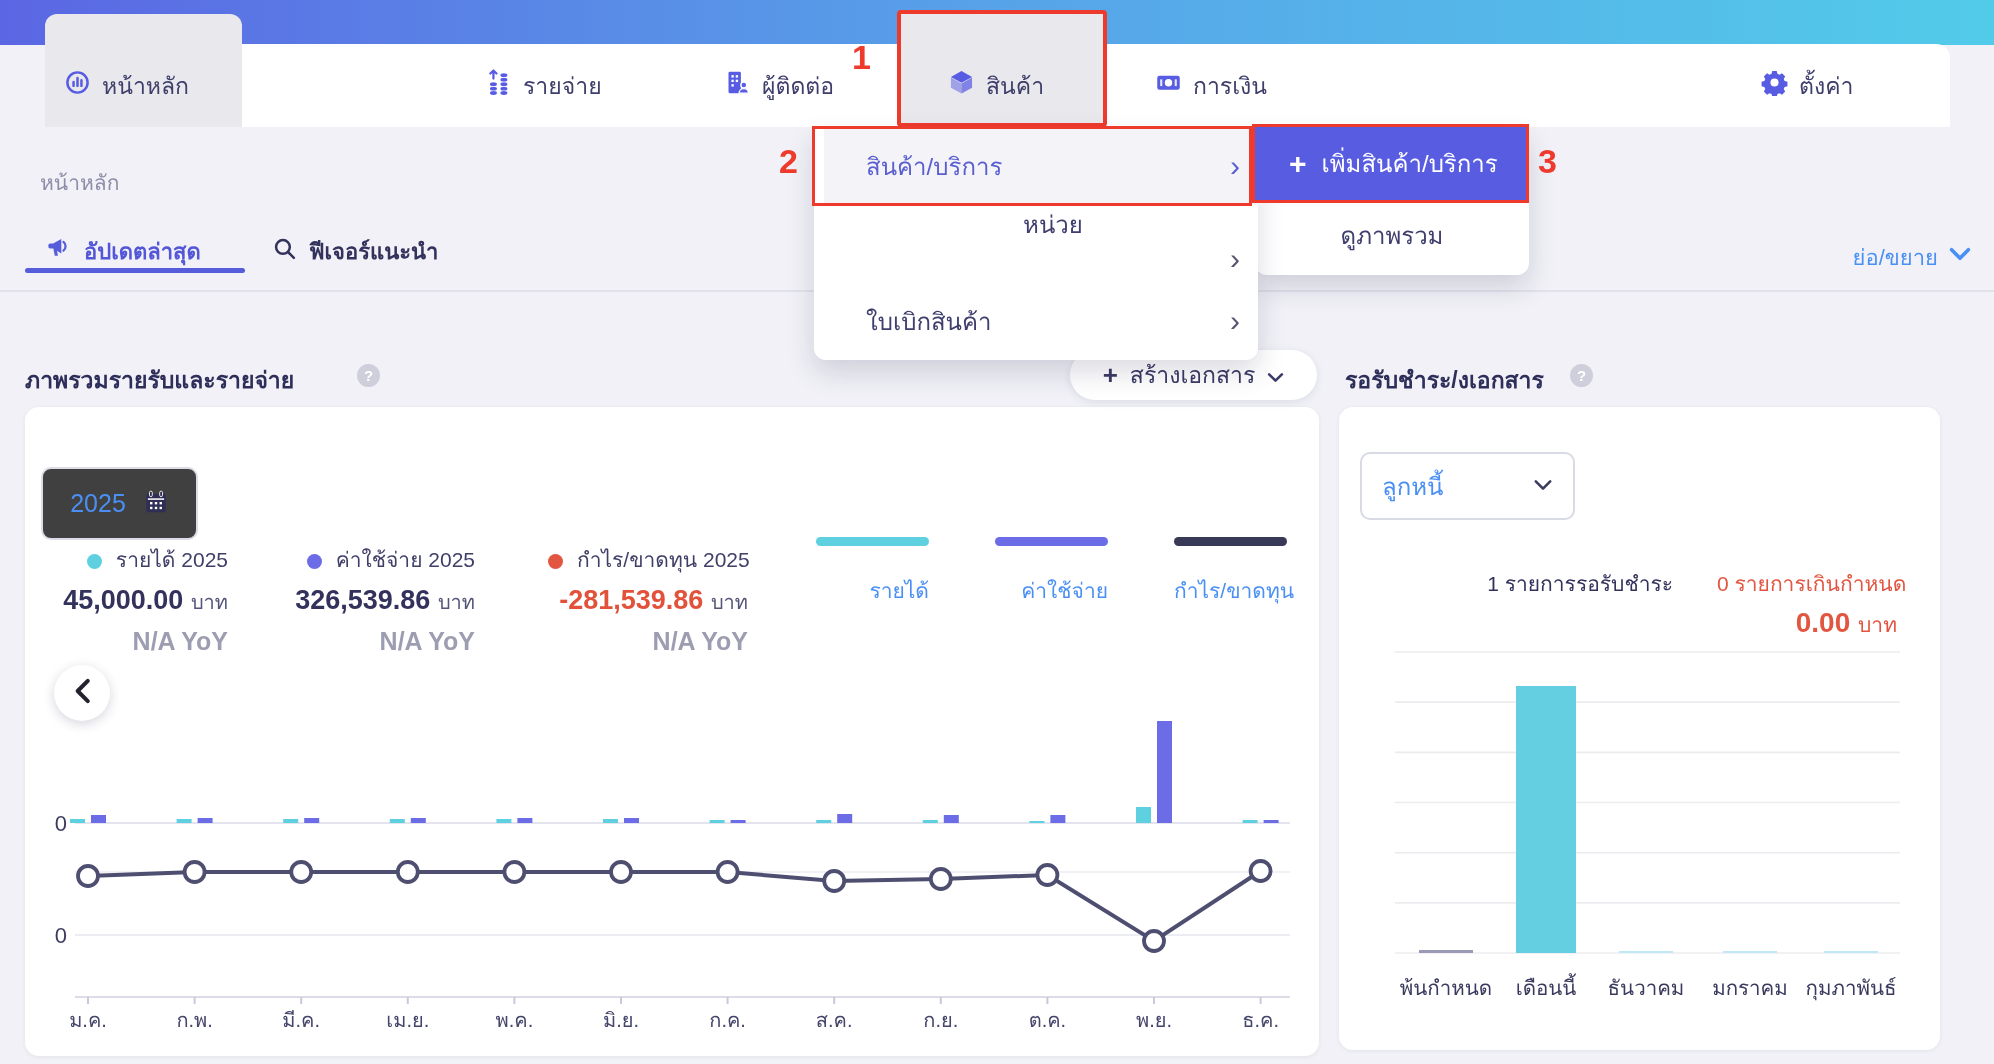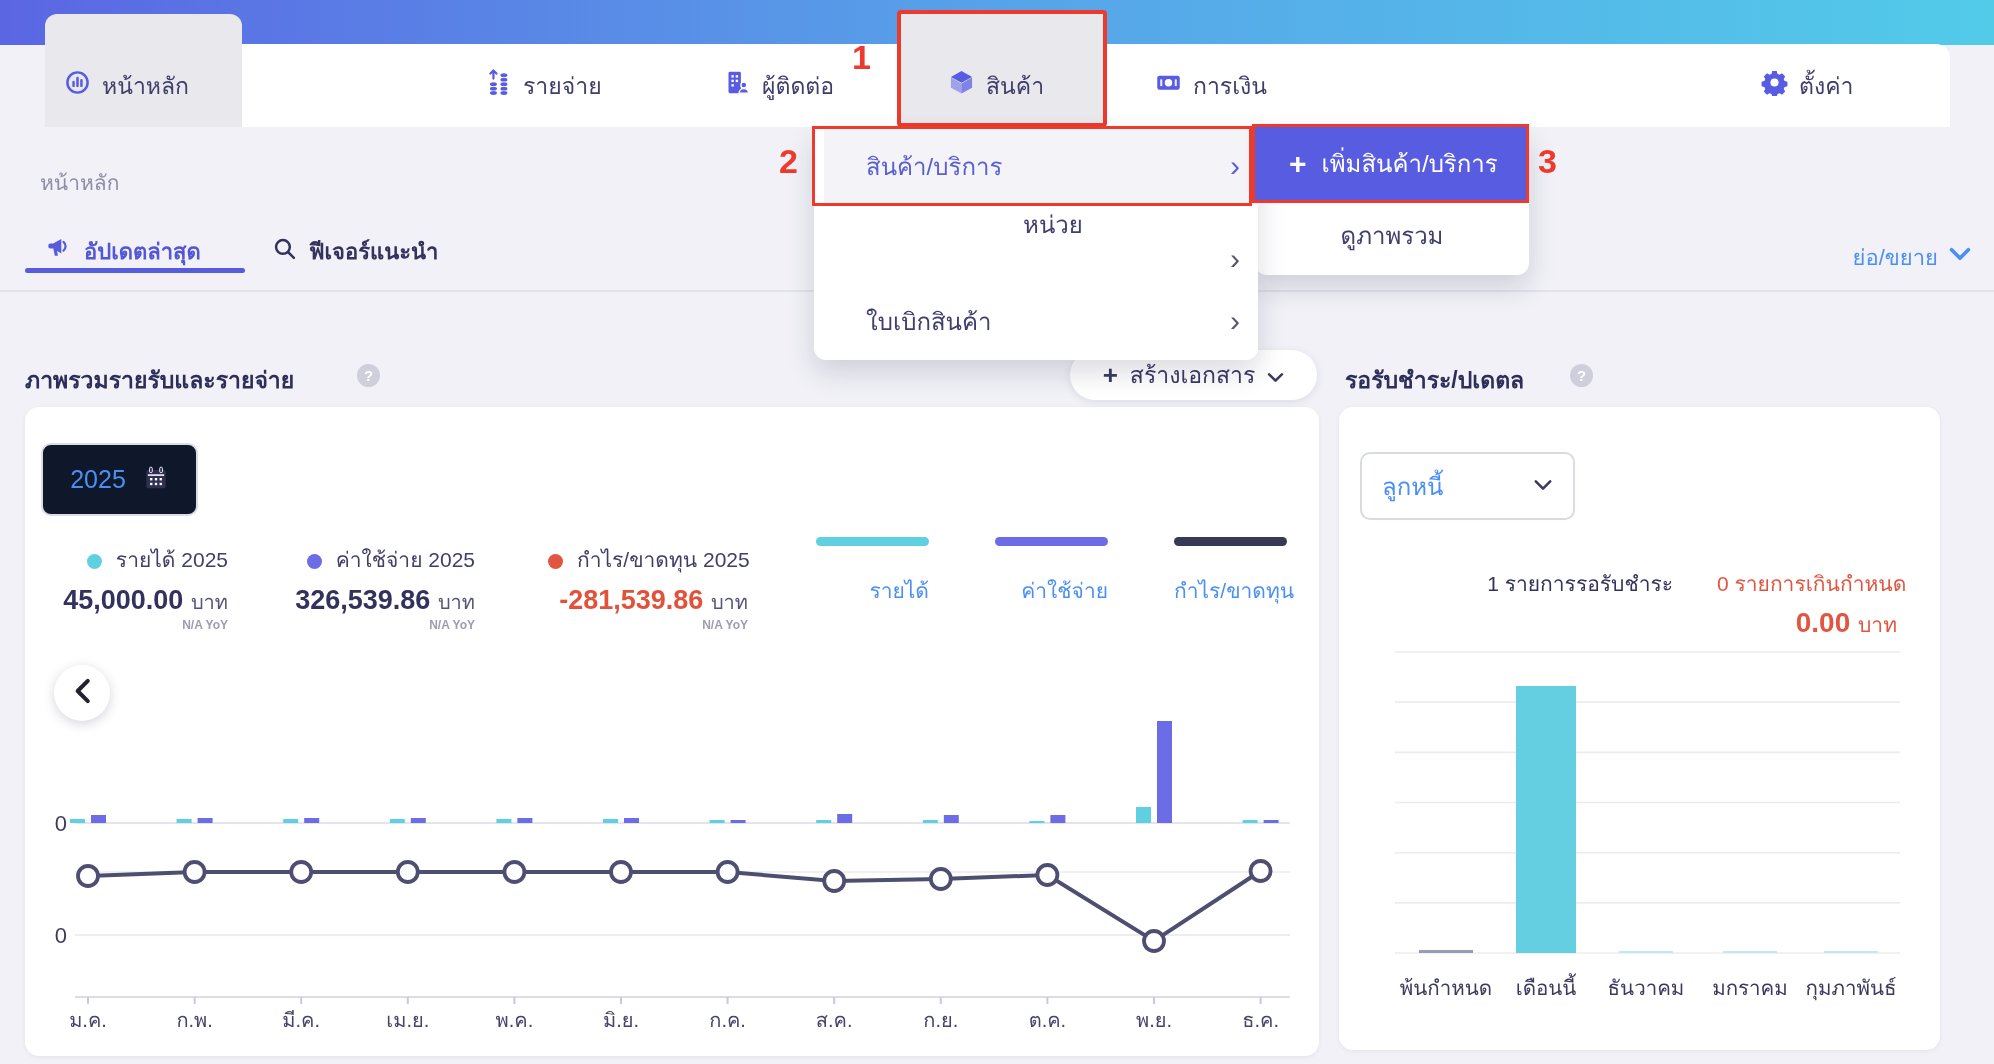--- a/index.html
+++ b/index.html
@@ -52,32 +52,32 @@
   .createbtn { left:1070px; top:350px; width:247px; height:50px; background:#fff; border-radius:25px;
     box-shadow:0 2px 8px rgba(40,40,90,.10); display:flex; align-items:center; justify-content:center;
     gap:12px; color:#3a3a64; font-size:23px; cursor:pointer; z-index:10; }
   .createbtn .plus { font-size:26px; font-weight:600; line-height:1; }
 
   
   .card { background:#fff; border-radius:14px; box-shadow:0 1px 4px rgba(44,44,95,.07); }
   .card-left { left:25px; top:407px; width:1294px; height:649px; }
   .card-right { left:1339px; top:407px; width:601px; height:643px; }
 
-  .yearbox { left:16px; top:36px; width:157px; height:73px; border:2px solid #dcdce6; border-radius:10px;
-    background:#0f172a; display:flex; align-items:center; justify-content:center; gap:17px; cursor:pointer; }
+  .yearbox { left:16px; top:60px; width:157px; height:73px; border:2px solid #dcdce6; border-radius:10px;
+    background:#404040; display:flex; align-items:center; justify-content:center; gap:17px; cursor:pointer; }
   .yearbox .yr { color:#4a90f4; font-size:25px; }
 
   .legcol { text-align:right; }
   .legcol .lrow1 { font-size:21px; color:#3f3f68; white-space:nowrap; }
   .ldot { display:inline-block; width:15px; height:15px; border-radius:50%; vertical-align:-2px; margin-right:14px; }
   .c-cyan { background:#5ed0e0; } .c-purple { background:#6b6ce6; } .c-red { background:#e25540; }
   .legcol .lrow2 { margin-top:9px; font-size:27px; font-weight:bold; color:#32325c; white-space:nowrap; }
   .legcol .lrow2 .unit { font-size:20px; font-weight:normal; color:#55557a; }
   .legcol .lrow2.neg { color:#e2523b; } .legcol .lrow2.neg .unit { color:#55557a; }
-  .legcol .lrow3 { font-size:12px; font-weight:600; color:#9d9db2; }
+  .legcol .lrow3 { margin-top:9px; font-size:25px; font-weight:600; color:#9d9db2; }
 
   .toggle { width:113px; text-align:right; cursor:pointer; }
   .toggle .pill { width:113px; height:9px; border-radius:5px; }
   .p-cyan { background:#5ed0e0; } .p-purple { background:#6b6ce6; } .p-navy { background:#383857; }
   .toggle .tlabel { margin-top:28px; font-size:21px; color:#4a90f4; white-space:nowrap; }
 
   .prevbtn { left:29px; top:258px; width:56px; height:56px; border-radius:50%; background:#fff;
     box-shadow:0 3px 12px rgba(50,50,90,.20); display:flex; align-items:center; justify-content:center;
     cursor:pointer; z-index:5; }
 
@@ -225,21 +225,21 @@
 
   <div class="abs sectitle" style="left:25px;top:362px;">ภาพรวมรายรับและรายจ่าย</div>
   <div class="abs help" style="left:357px;top:364px;">?</div>
   <div class="abs createbtn">
     <span class="plus">+</span>
     <span>สร้างเอกสาร</span>
     <span><svg width="17" height="11" viewBox="0 0 16 10">
           <path d="M2 2l6 6 6-6" stroke="#3a3a64" stroke-width="2.4" fill="none" stroke-linecap="round" stroke-linejoin="round"></path>
         </svg></span>
   </div>
-  <div class="abs sectitle" style="left:1345px;top:362px;">รอรับชำระ/ปเดตล</div>
+  <div class="abs sectitle" style="left:1345px;top:362px;">รอรับชำระ/งเอกสาร</div>
   <div class="abs help" style="left:1570px;top:364px;">?</div>
 
   <div class="abs card card-left">
     <svg class="chart" id="overview-chart" width="1294" height="649">
         <line x1="50" y1="416" x2="1265" y2="416" stroke="#e4e4ee" stroke-width="2"></line>
         <line x1="50" y1="465" x2="1265" y2="465" stroke="#f0f0f5" stroke-width="2"></line>
         <line x1="50" y1="528" x2="1265" y2="528" stroke="#ececf3" stroke-width="2"></line>
         <line x1="50" y1="590" x2="1265" y2="590" stroke="#dcdce6" stroke-width="2"></line>
         <text x="42" y="424" font-size="22" fill="#3c3c60" text-anchor="end">0</text>
         <text x="42" y="536" font-size="22" fill="#3c3c60" text-anchor="end">0</text>

